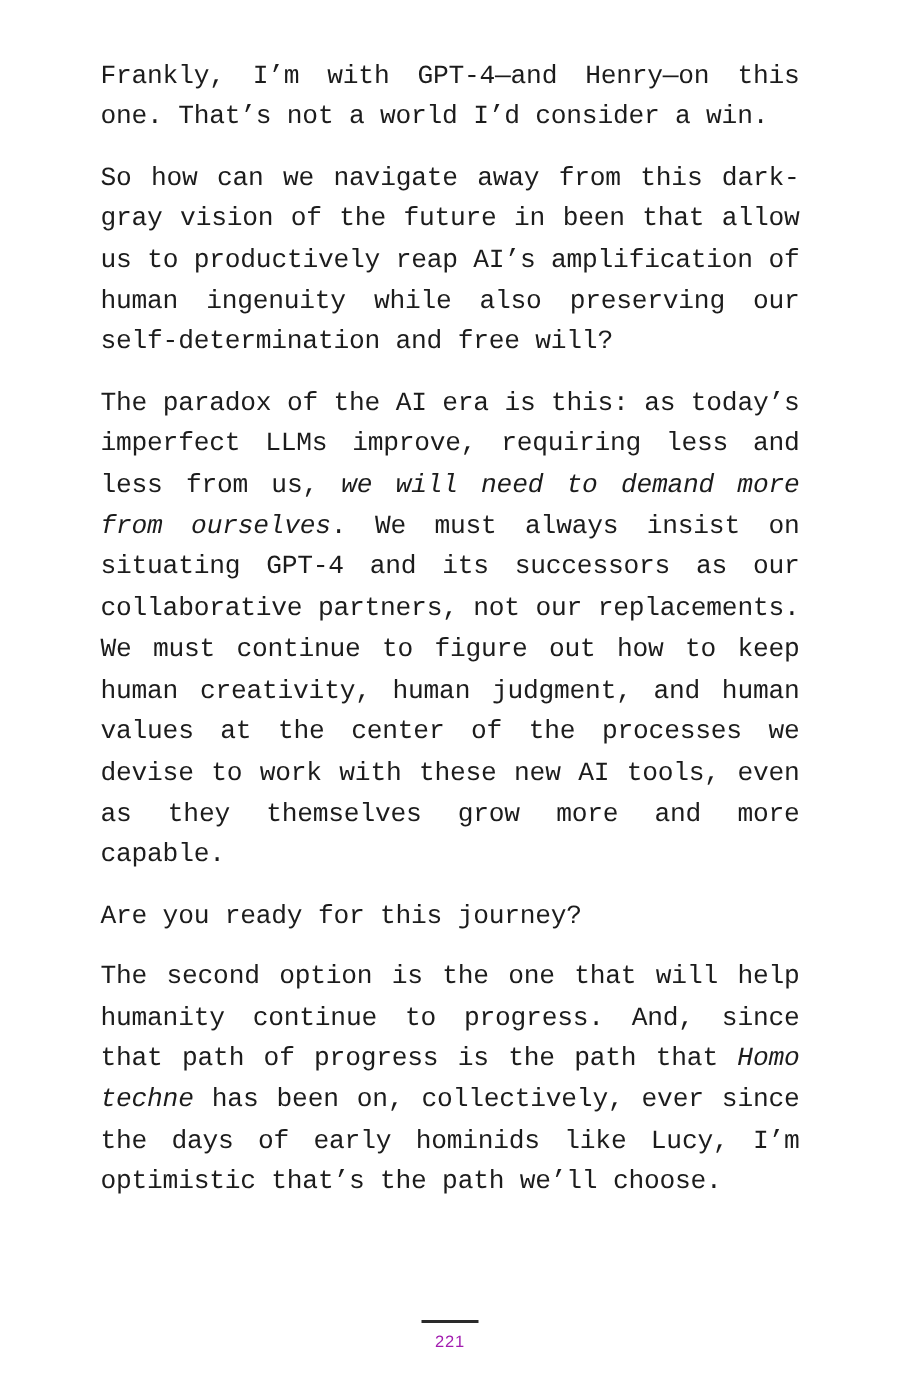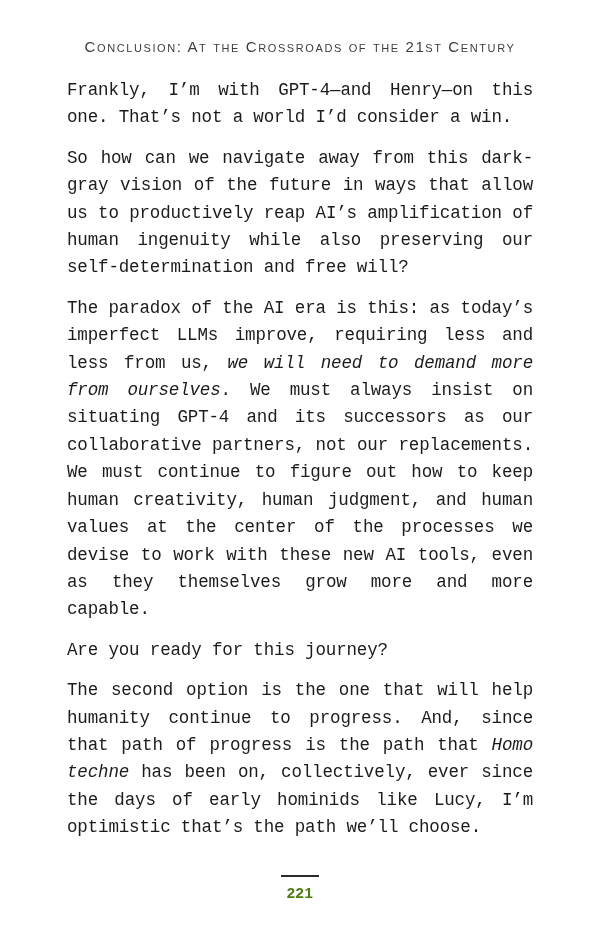--- a/index.html
+++ b/index.html
@@ -52,35 +52,34 @@
     text-align: center;
   }
   .footer-rule {
     width: 38px;
     height: 2px;
     background: #2a2a2a;
     margin: 0 auto 7px auto;
   }
   .page-number {
     font-family: "Liberation Sans", sans-serif;
-    font-size: 15px;
-    font-weight: bold;
+    font-size: 11px;
+    font-weight: normal;
     letter-spacing: 0.5px;
-    color: #4d7c0f;
+    color: #a21caf;
   }
 </style>
 </head>
 <body>
 
 <div class="book-page">
-  <div class="running-header">Conclusion: At the Crossroads of the 21st Century</div>
 
   <div class="body-text">
       <p><span>Frankly, I’m with GPT-4—and Henry—on this one. That’s not a world I’d consider a win.</span></p>
-      <p><span>So how can we navigate away from this dark-gray vision of the future in ways that allow us to productively reap AI’s amplification of human ingenuity while also preserving our self-determination and free will?</span></p>
+      <p><span>So how can we navigate away from this dark-gray vision of the future in been that allow us to productively reap AI’s amplification of human ingenuity while also preserving our self-determination and free will?</span></p>
       <p><span>The paradox of the AI era is this: as today’s imperfect LLMs improve, requiring less and less from us, </span><em>we will need to demand more from ourselves</em><span>. We must always insist on situating GPT-4 and its successors as our collaborative partners, not our replacements. We must continue to figure out how to keep human creativity, human judgment, and human values at the center of the processes we devise to work with these new AI tools, even as they themselves grow more and more capable.</span></p>
       <p><span>Are you ready for this journey?</span></p>
       <p><span>The second option is the one that will help humanity continue to progress. And, since that path of progress is the path that </span><em>Homo techne</em><span> has been on, collectively, ever since the days of early hominids like Lucy, I’m optimistic that’s the path we’ll choose.</span></p>
     </div>
 
   <div class="footer">
     <div class="footer-rule"></div>
     <div class="page-number">221</div>
   </div>
 </div>

